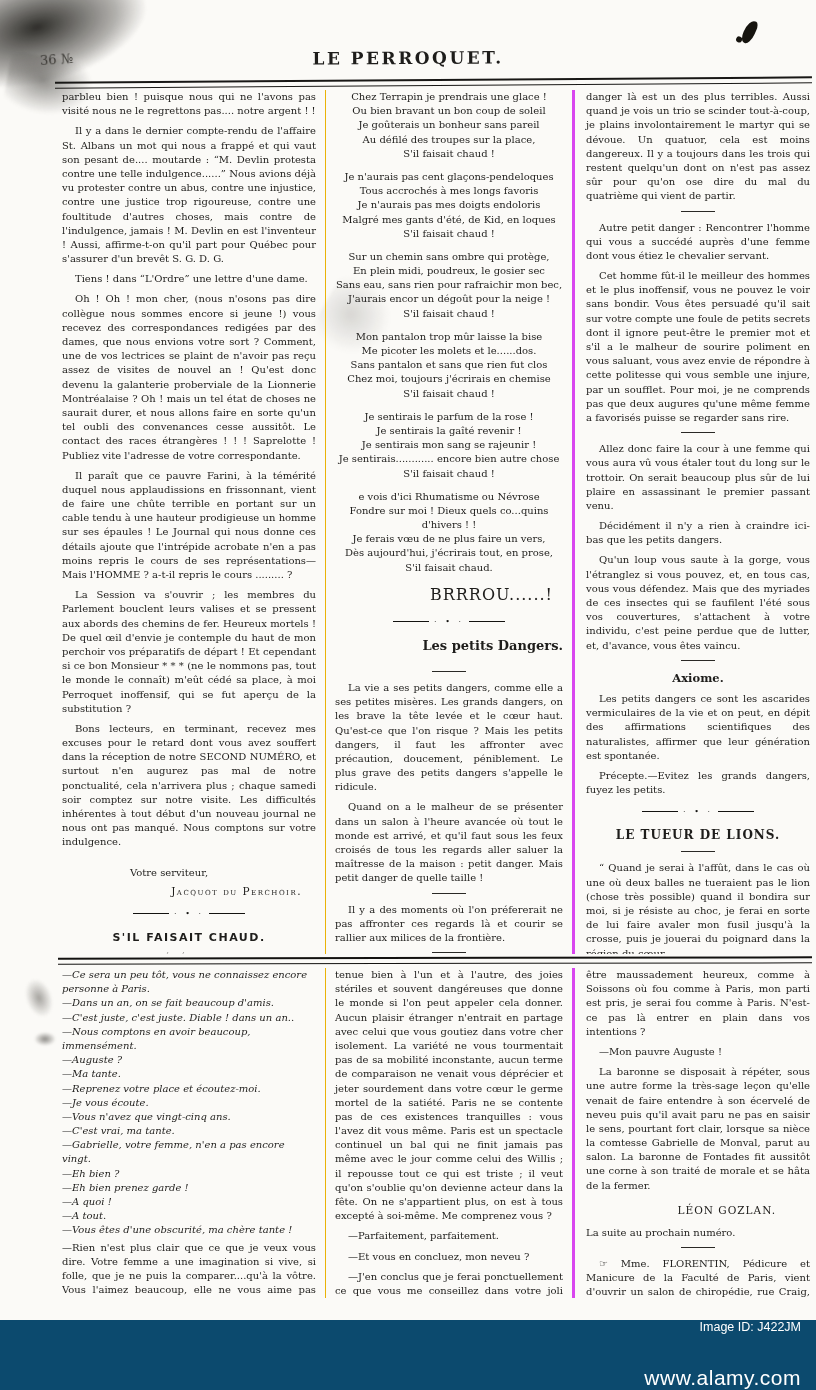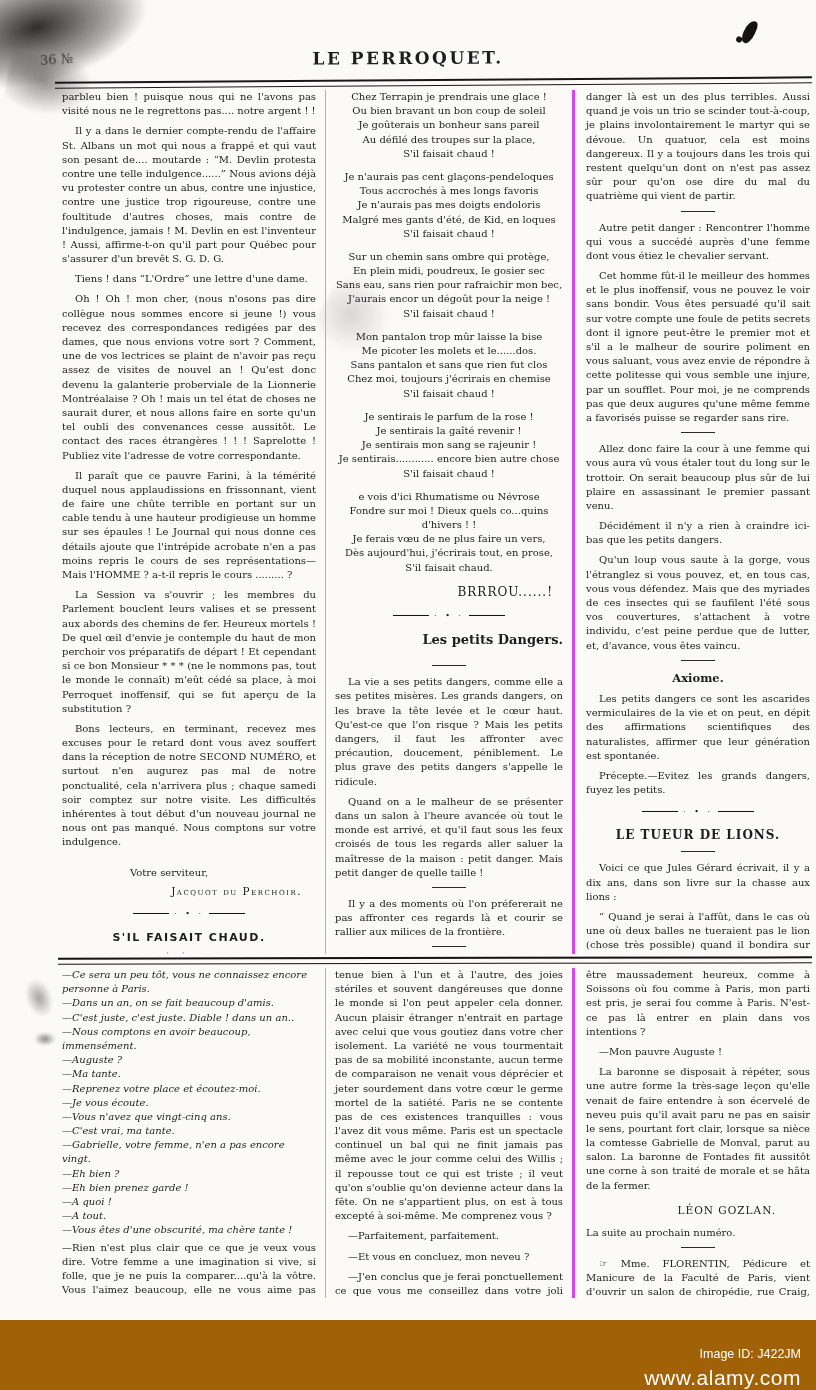--- a/index.html
+++ b/index.html
@@ -40,21 +40,21 @@
 
   .bar{width:34px;border-top:1px solid #2a2926;margin:7px auto 9px;}
   .orn{display:flex;align-items:center;justify-content:center;margin:10px auto 11px;
        font-size:8px;letter-spacing:3px;color:#131210;}
   .orn::before,.orn::after{content:"";width:36px;border-top:1.5px solid #131210;margin:0 5px;}
 
   .sig-intro{text-align:center;text-indent:0;margin:16px 40px 4px 0;}
   .sig{text-align:right;font-variant:small-caps;letter-spacing:1.5px;text-indent:0;
        padding-right:14px;margin:2px 0 8px;font-size:10.5px;}
   .sig2{text-align:right;letter-spacing:1px;text-indent:0;padding-right:34px;margin:10px 0 8px;font-size:10.5px;}
-  .signoff{text-align:right;letter-spacing:1px;text-indent:0;padding-right:10px;margin:6px 0 4px;font-size:12px;}
+  .signoff{text-align:right;letter-spacing:1px;text-indent:0;padding-right:10px;margin:6px 0 4px;font-size:16px;}
   .note{text-align:left;text-indent:0;margin:8px 0 6px;}
 
   
   .sm-tl{position:absolute;left:-22px;top:-24px;width:170px;height:100px;
          background:radial-gradient(ellipse at 35% 45%,rgba(25,24,20,0.9),rgba(45,42,38,0.35) 52%,transparent 72%);
          transform:rotate(-14deg);filter:blur(1.2px);}
   .sm-tl2{position:absolute;left:6px;top:58px;width:90px;height:60px;
           background:radial-gradient(ellipse at 40% 40%,rgba(40,38,34,0.5),transparent 65%);
           transform:rotate(10deg);filter:blur(1.5px);}
   .mark-tr{position:absolute;left:744px;top:20px;width:11px;height:24px;background:#16140f;
@@ -64,23 +64,23 @@
   .sm-l1{position:absolute;left:26px;top:978px;width:26px;height:40px;
          background:radial-gradient(ellipse,rgba(60,56,50,0.45),transparent 70%);
          transform:rotate(-20deg);filter:blur(1px);}
   .sm-l2{position:absolute;left:34px;top:1032px;width:22px;height:14px;
          background:radial-gradient(ellipse,rgba(50,47,42,0.55),transparent 70%);filter:blur(0.8px);}
   .sm-poem{position:absolute;left:322px;top:278px;width:70px;height:80px;
          background:radial-gradient(ellipse at 40% 50%,rgba(30,28,25,0.16),transparent 68%);
          transform:rotate(30deg);filter:blur(1.5px);}
 
   
-  .alamy{position:absolute;left:0;bottom:0;width:816px;height:70px;background:#a16207;
+  .alamy{position:absolute;left:0;bottom:0;width:816px;height:70px;background:#0c4a6e;
          box-sizing:border-box;display:flex;flex-direction:column;align-items:flex-end;
-         justify-content:flex-end;padding-right:15px;color:#fff;
+         justify-content:space-between;padding-right:15px;color:#fff;
          font-family:"Liberation Sans","DejaVu Sans",sans-serif;}
   .alamy .id{font-size:12.5px;margin-bottom:5px;}
   .alamy .site{font-size:21px;font-weight:normal;letter-spacing:0.5px;}
 </style>
 </head>
 <body>
 
 <div class="stage">
   <div class="page">
 
@@ -165,21 +165,20 @@
         <p>Allez donc faire la cour à une femme qui vous aura vû vous étaler tout du long sur le trottoir.  On serait beaucoup plus sûr de lui plaire en assassinant le premier passant venu.</p>
         <p>Décidément il n'y a rien à craindre ici-bas que les petits dangers.</p>
         <p>Qu'un loup vous saute à la gorge, vous l'étranglez si vous pouvez, et, en tous cas, vous vous défendez.  Mais que des myriades de ces insectes qui se faufilent l'été sous vos couvertures, s'attachent à votre individu, c'est peine perdue que de lutter, et, d'avance, vous êtes vaincu.</p>
         <div class="bar"></div>
         <p class="h-ax">Axiome.</p>
         <p>Les petits dangers ce sont les ascarides vermiculaires de la vie et on peut, en dépit des affirmations scientifiques des naturalistes, affirmer que leur génération est spontanée.</p>
         <p>Précepte.—Evitez les grands dangers, fuyez les petits.</p>
         <div class="orn">· • ·</div>
         <p class="h-caps">LE TUEUR DE LIONS.</p>
         <div class="bar"></div>
-        <p>Voici ce que Jules Gérard écrivait, il y a dix ans, dans son livre sur la chasse aux lions :</p>
         <p>“ Quand je serai à l'affût, dans le cas où une où deux balles ne tueraient pas le lion (chose très possible) quand il bondira sur moi, si je résiste au choc, je ferai en sorte de lui faire avaler mon fusil jusqu'à la crosse, puis je jouerai du poignard dans la région du cœur.</p>
 
       </div>
     </div>
 
     <div class="rule-mid"></div>
 
     <div class="cols-b">
       <div class="c1">
         <p class="dialogue">—Ce sera un peu tôt, vous ne connaissez encore personne à Paris.

